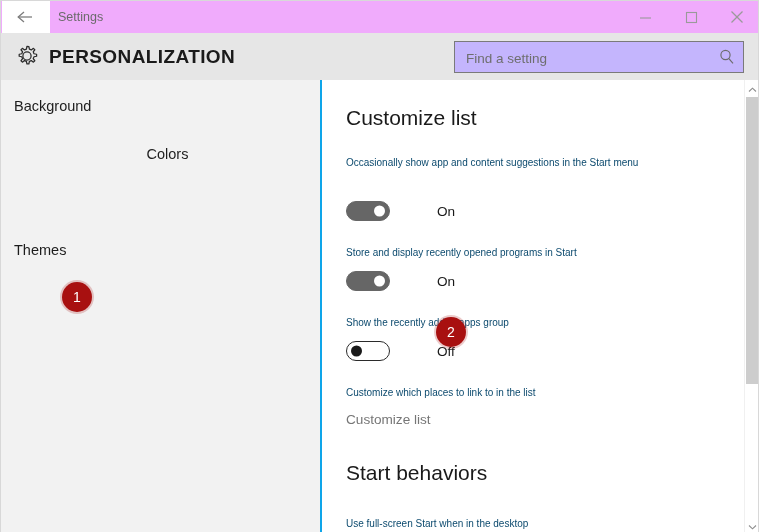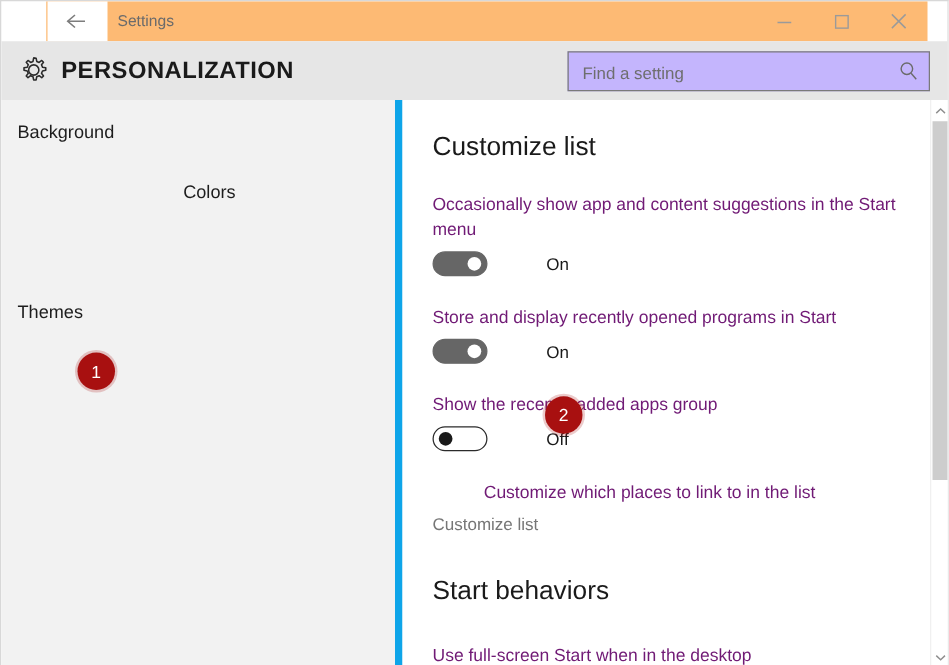--- a/index.html
+++ b/index.html
@@ -20,24 +20,23 @@
     box-sizing: border-box;
     border-left: 1px solid #d8d8d8;
     border-right: 1px solid #d8d8d8;
     border-top: 1px solid #d8d8d8;
   }
 
   
   .titlebar {
     position: absolute;
     left: 0; top: 0;
-    width: 705px;
+    width: 759px;
     height: 32px;
-    background: #fdba74;
-    margin-left: 36px;
+    background: #f0abfc;
   }
   .back-btn {
     position: absolute;
     left: 1px; top: 0;
     width: 48px; height: 32px;
     background: #ffffff;
     display: flex;
     align-items: center;
     justify-content: center;
     cursor: pointer;
@@ -123,21 +122,21 @@
     left: 0; top: 79px;
     width: 759px;
     height: 453px;
   }
   .sidebar {
     position: absolute;
     left: 0; top: 0;
     width: 321px;
     height: 453px;
     background: #f2f2f2;
-    border-right: 6px solid #0ea5e9;
+    border-right: 2px solid #0ea5e9;
     box-sizing: border-box;
   }
   .nav-item {
     position: absolute;
     left: 0;
     width: 320px;
     height: 40px;
     display: flex;
     align-items: center;
     cursor: pointer;
@@ -163,23 +162,23 @@
     left: 24px;
     font-size: 21px;
     color: #1a1a1a;
     font-weight: 400;
     white-space: nowrap;
   }
   .setting-label {
     position: absolute;
     left: 24px;
     width: 372px;
-    font-size: 14px;
+    font-size: 10px;
     line-height: 20px;
-    color: #701a75;
+    color: #0c4a6e;
   }
   .link-text {
     position: absolute;
     left: 24px;
     font-size: 13.6px;
     color: #767676;
     cursor: pointer;
   }
 
   
@@ -381,21 +380,21 @@
       </div>
 
       <div class="setting-label" style="top:233px;">Show the recently added apps group</div>
       <div class="toggle-row" style="top:260px;">
         <div class="toggle off">
           <span class="knob"></span>
         </div>
         <span class="toggle-state">Off</span>
       </div>
 
-      <div class="setting-label" style="top:303px;margin-left:41px;">Customize which places to link to in the list</div>
+      <div class="setting-label" style="top:303px;">Customize which places to link to in the list</div>
       <div class="link-text" style="top:332px;">Customize list</div>
 
       <div class="section-title" style="top:381px;">Start behaviors</div>
 
       <div class="setting-label" style="top:434px;">Use full-screen Start when in the desktop</div>
 
       <div class="scrollbar">
         <div class="sb-arrow up">
           <span>
             <svg width="9" height="6" viewBox="0 0 9 6">

